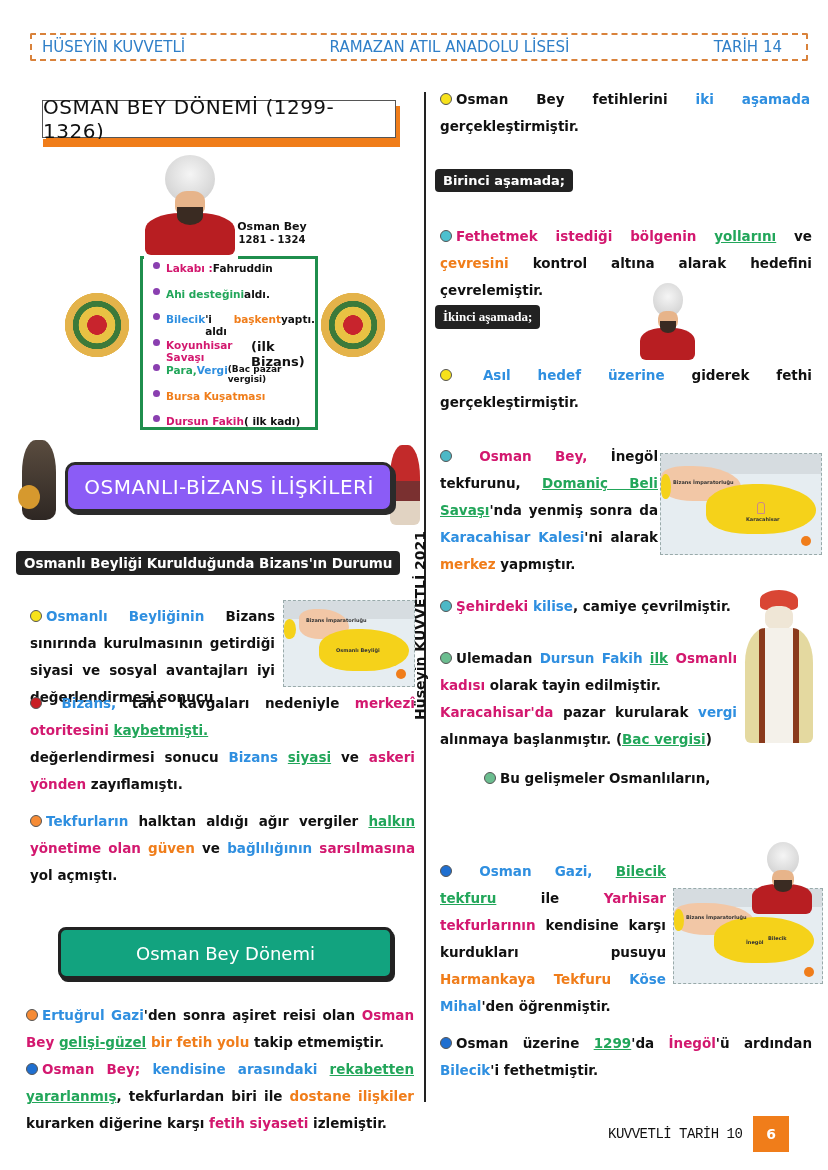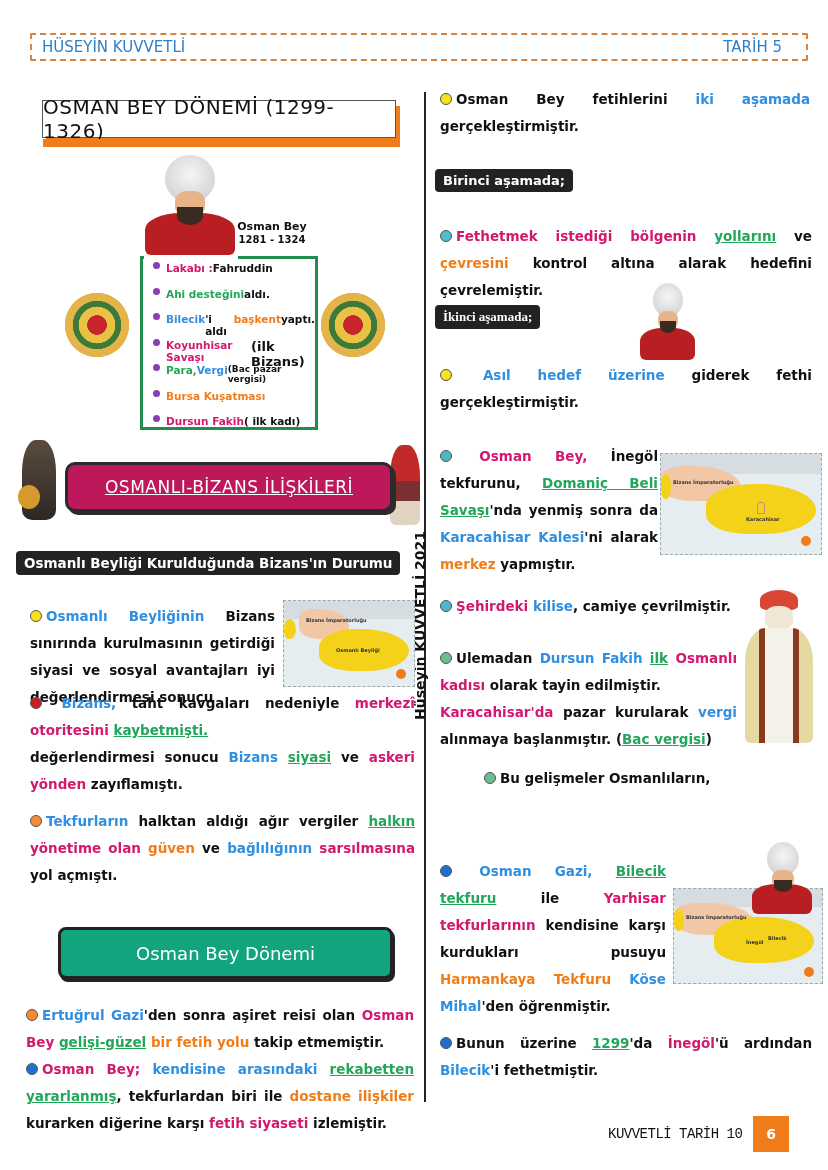--- a/index.html
+++ b/index.html
@@ -16,21 +16,21 @@
   .robe{background:#b81e22;border-radius:40% 40% 6px 6px;}
   .face{background:#e7b48a;border-radius:40%;}
   .cap-name{font-size:11px;font-weight:bold;text-align:center;line-height:13px;}
   .info-box{left:140px;top:256px;width:178px;height:174px;border:3px solid #1f8e4d;border-top:none;box-sizing:border-box;}
   .info-box .topline{position:absolute;top:0;right:-3px;width:80px;height:3px;background:#1f8e4d;}
   .info-box .topline2{position:absolute;top:0;left:-3px;width:4px;height:3px;background:#1f8e4d;}
   .info-list{list-style:none;margin:0;padding:6px 0 0 10px;font-size:10.5px;font-weight:bold;}
   .info-list li{height:25.5px;display:flex;align-items:flex-start;}
   .dot{display:inline-block;width:7px;height:7px;border-radius:50%;background:#8a3fb0;margin-right:6px;flex:none;}
   .emblem{width:70px;height:80px;border-radius:50%;background:radial-gradient(circle,#c8242d 0 18%,#e9c243 19% 34%,#3c7a3a 35% 45%,#e4b34a 46% 60%,transparent 61%);}
-  .orange-band{left:65px;top:462px;width:328px;height:50px;background:#be185d;border:3px solid #2b2b2b;border-radius:10px;box-sizing:border-box;color:#fff;font-size:17px;display:flex;align-items:center;justify-content:center;letter-spacing:0.5px;box-shadow:3px 3px 0 #2b2b2b;text-decoration:underline;}
+  .orange-band{left:65px;top:462px;width:328px;height:50px;background:#8b5cf6;border:3px solid #2b2b2b;border-radius:10px;box-sizing:border-box;color:#fff;font-size:20px;display:flex;align-items:center;justify-content:center;letter-spacing:0.5px;box-shadow:3px 3px 0 #2b2b2b;}
   .soldier{background:linear-gradient(#5a4c3f,#2e2723);border-radius:40% 40% 10px 10px;}
   .black-tag{background:#222;color:#fff;font-weight:bold;padding:2px 6px;font-size:13px;border-radius:2px;box-shadow:0 0 0 2px #222;}
   .para{font-size:13.5px;font-weight:bold;line-height:27px;}
   .para p{margin:0;text-align:justify;}
   .b{display:inline-block;width:12px;height:12px;border-radius:50%;border:1.5px solid #555;vertical-align:-1px;margin-right:4px;box-sizing:border-box;}
   .c-blue{color:#2f8fe0;} .c-green{color:#22a65a;text-decoration:underline;} .c-pink{color:#d3186f;} .c-orange{color:#f07d1a;}
   .map{background:#e6edf1;border:1px dashed #9aa;overflow:hidden;}
   .map .land1{position:absolute;background:#f2c7a6;border-radius:30% 60% 40% 40%;}
   .map .land2{position:absolute;background:#f5d21a;border-radius:45% 55% 50% 40%;}
   .map .sea{position:absolute;background:#d6dce0;}
@@ -39,21 +39,22 @@
   .green-band{left:58px;top:927px;width:335px;height:52px;background:#12a37f;border:3px solid #222;border-radius:8px;box-sizing:border-box;color:#fff;font-size:18px;display:flex;align-items:center;justify-content:center;box-shadow:2px 3px 0 #222;}
   .vtext{left:412px;top:720px;transform-origin:0 0;transform:rotate(-90deg);font-size:14px;font-weight:bold;white-space:nowrap;}
   .footer-txt{left:608px;top:1126px;font-size:14px;font-family:"Liberation Mono",monospace;letter-spacing:-0.5px;}
   .page-num{left:753px;top:1116px;width:36px;height:36px;background:#f07d1a;color:#fff;font-size:14px;font-weight:bold;display:flex;align-items:center;justify-content:center;}
 </style>
 </head>
 <body>
 
 <div class="abs hdr">
   <span>HÜSEYİN KUVVETLİ</span>
-  <span>TARİH 5</span>
+  <span>RAMAZAN ATIL ANADOLU LİSESİ</span>
+  <span>TARİH 14</span>
 </div>
 
 <div class="abs divider"></div>
 
 <div class="abs title-box">OSMAN BEY DÖNEMİ (1299-1326)</div>
 
 <div class="abs" style="left:145px;top:155px;width:90px;height:100px;">
   <div class="abs robe" style="left:0;top:58px;width:90px;height:42px;"></div>
   <div class="abs turban" style="left:20px;top:0;width:50px;height:48px;"></div>
   <div class="abs face" style="left:30px;top:36px;width:30px;height:26px;"></div>
@@ -219,17 +220,17 @@
   <div class="compass" style="left:130px;top:78px;"></div>
 </div>
 <div class="abs" style="left:752px;top:842px;width:60px;height:72px;">
   <div class="abs robe" style="left:0;top:42px;width:60px;height:30px;"></div>
   <div class="abs turban" style="left:15px;top:0;width:32px;height:34px;"></div>
   <div class="abs face" style="left:20px;top:28px;width:22px;height:18px;"></div>
   <div class="abs beard" style="left:22px;top:38px;width:18px;height:12px;"></div>
 </div>
 
 <div class="abs para" style="left:440px;top:1030px;width:372px;">
-  <p><span class="b" style="background:#1f6fd0"></span><span>Bunun üzerine </span><span class="c-green">1299</span><span>'da </span><span class="c-pink">İnegöl</span><span>'ü ardından </span><span class="c-blue">Bilecik</span><span>'i fethetmiştir.</span></p>
+  <p><span class="b" style="background:#1f6fd0"></span><span>Osman üzerine </span><span class="c-green">1299</span><span>'da </span><span class="c-pink">İnegöl</span><span>'ü ardından </span><span class="c-blue">Bilecik</span><span>'i fethetmiştir.</span></p>
 </div>
 
 <div class="abs footer-txt">KUVVETLİ TARİH 10</div>
 <div class="abs page-num">6</div>
 
 </body></html>

